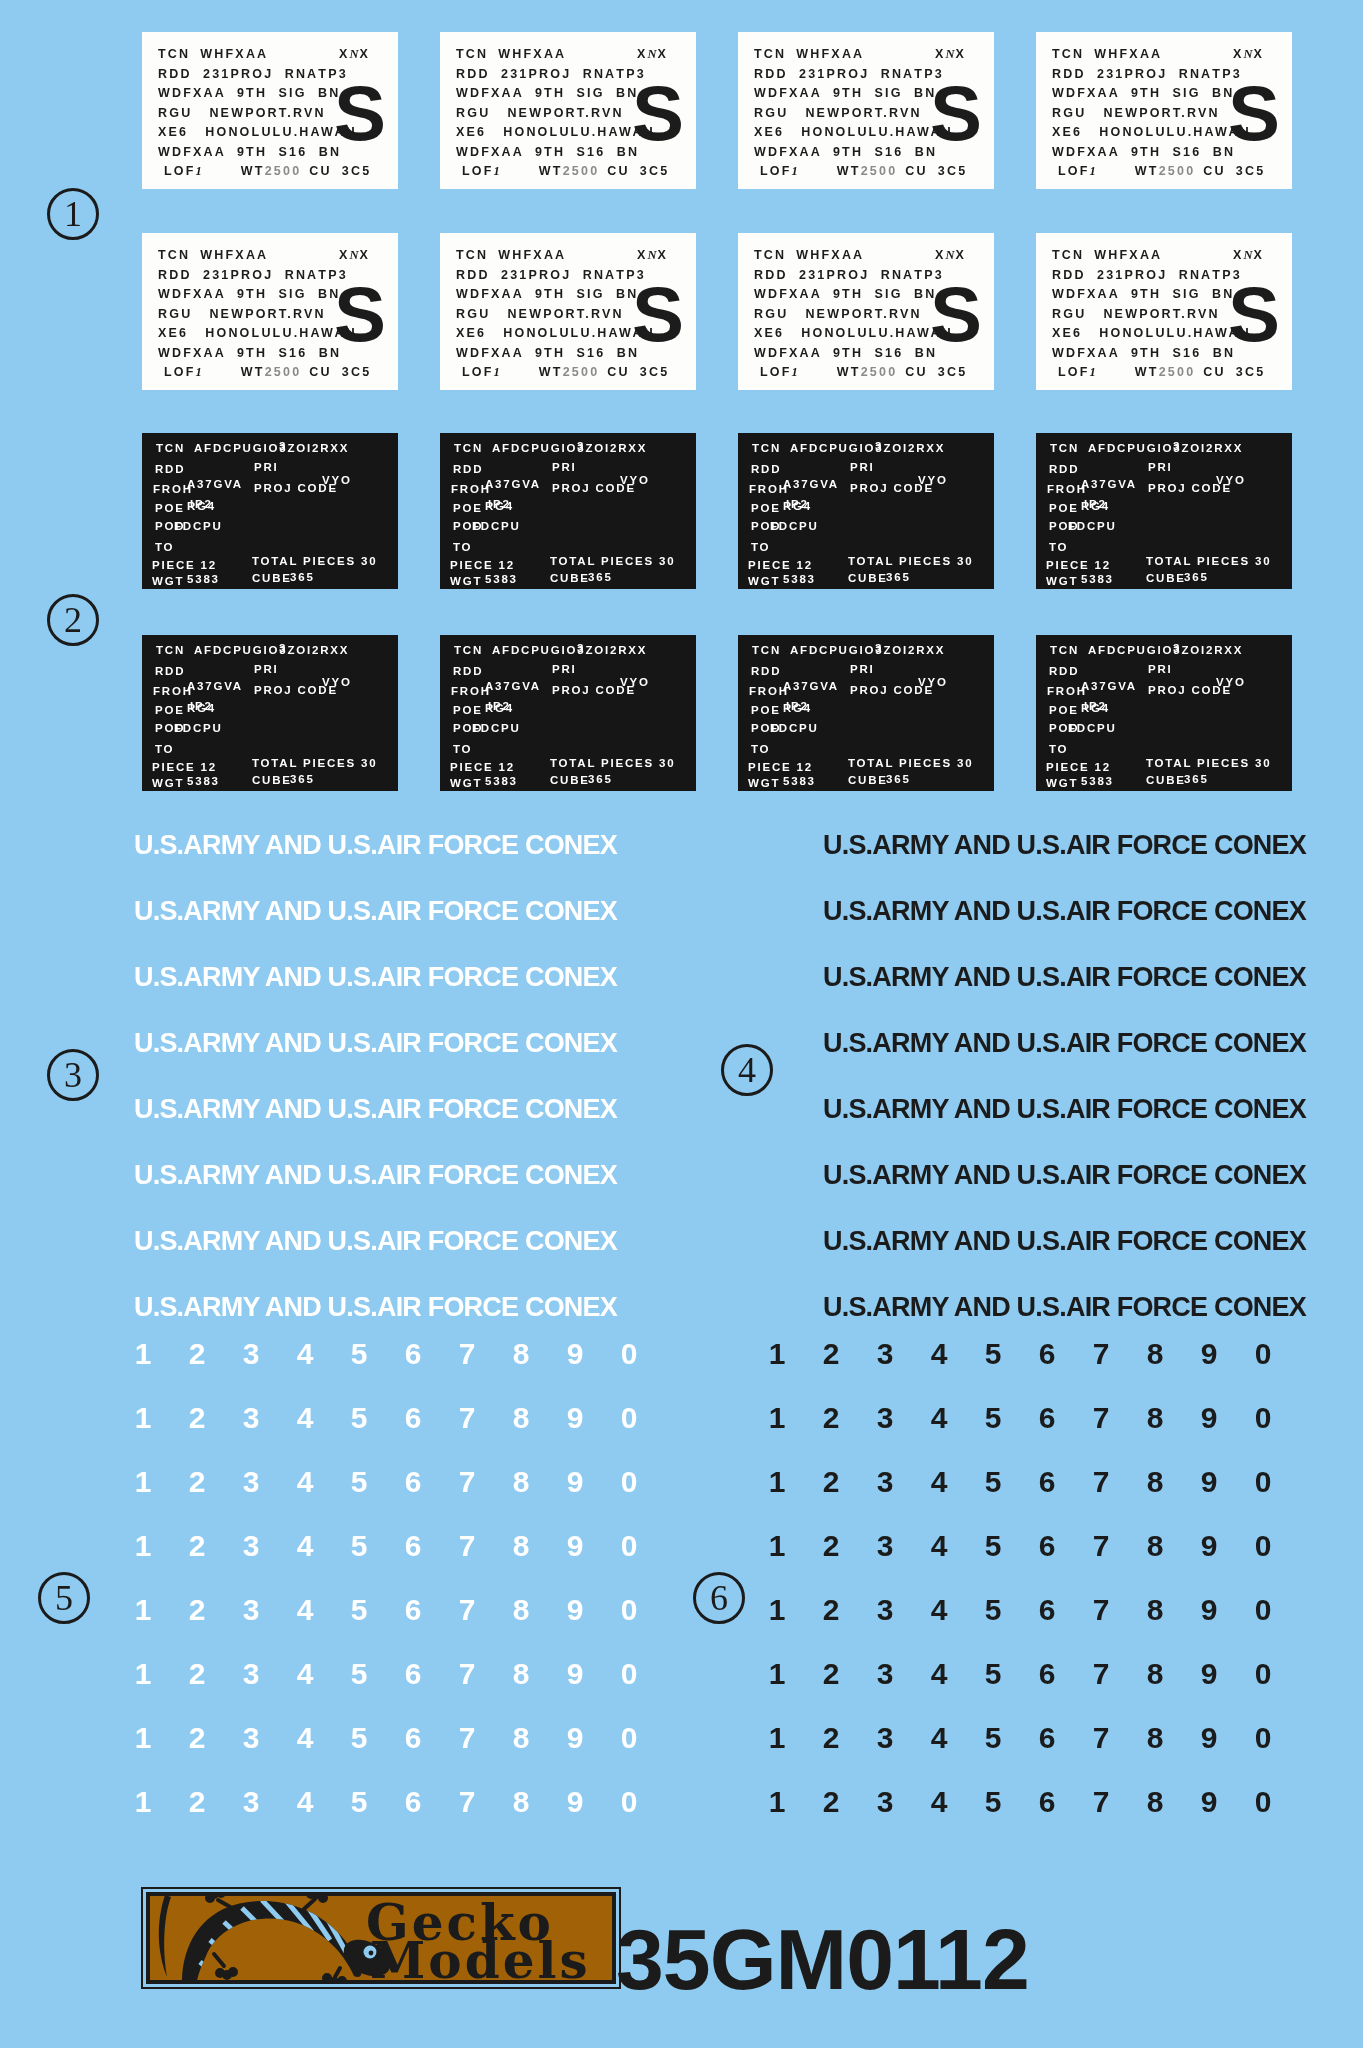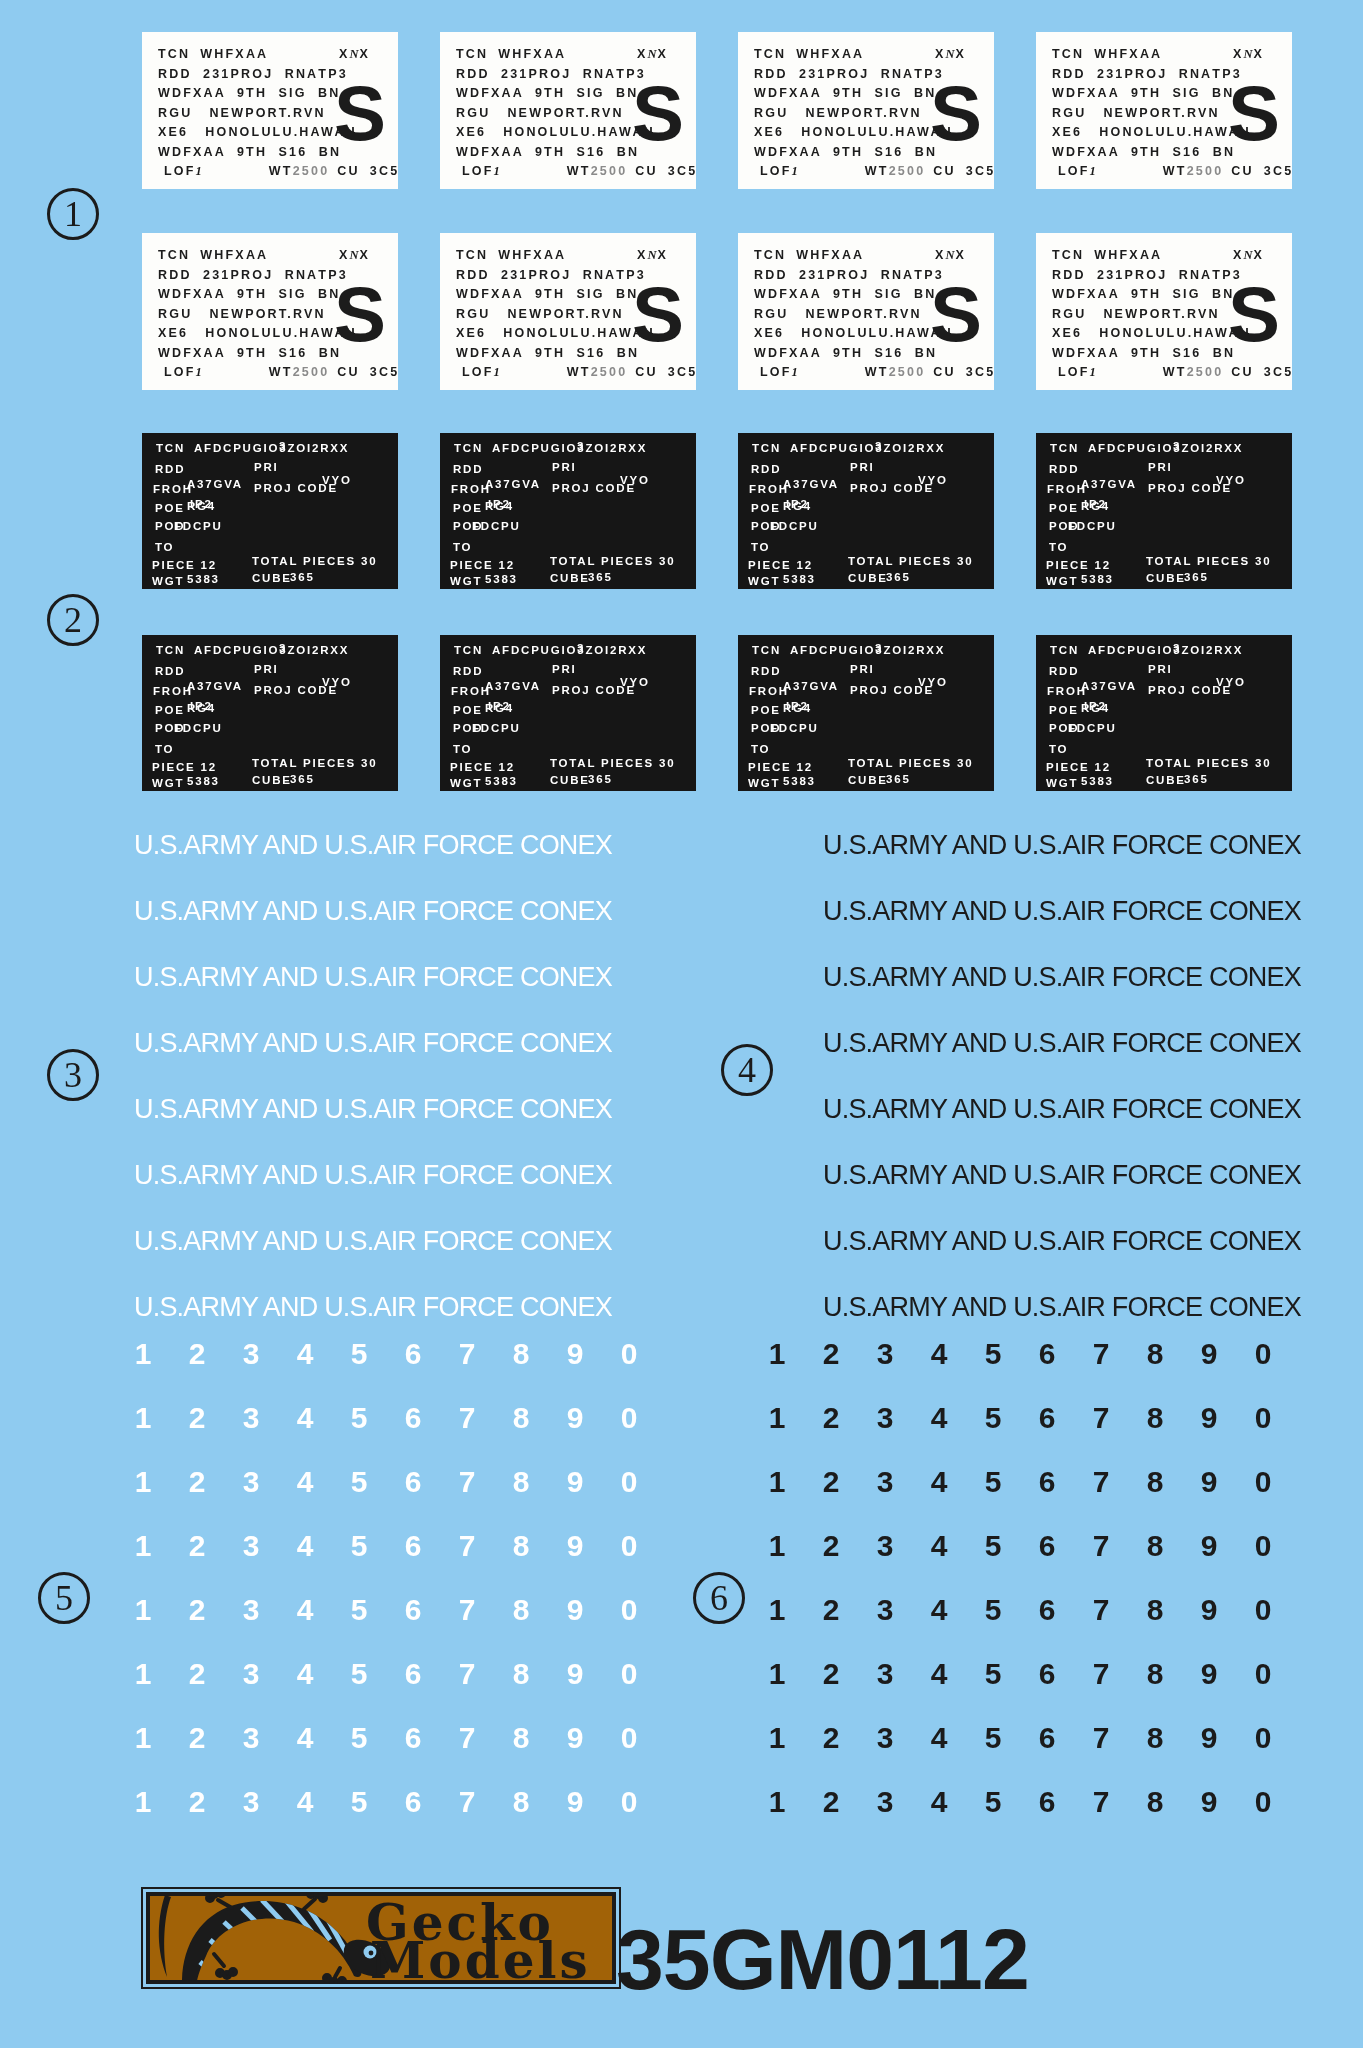--- a/index.html
+++ b/index.html
@@ -24,21 +24,21 @@
           font-weight:bold;font-size:12.5px;letter-spacing:2.2px;
           padding:13px 0 0 16px;box-sizing:border-box;}
   .wlabel .ln{height:19.5px;line-height:19.5px;white-space:pre;display:flex;}
   .wlabel .gap-s{margin-left:10px;}
   .wlabel .push{margin-left:auto;}
   .ln1{padding-right:28px;}
   .ln2{padding-right:56px;}
   .ital{font-family:"Liberation Serif",serif;font-style:italic;letter-spacing:1px;}
   .gray{color:#8a8a8a;}
   .ln7{padding-left:6px;}
-  .ln7 .wt{margin-left:66px;}
+  .ln7 .wt{margin-left:38px;}
   .ln7 .cu{margin-left:8px;}
   .big-s{position:absolute;right:12px;top:42px;font-size:78px;line-height:1;font-weight:bold;
          letter-spacing:0;}
 
   
   #black-labels{position:absolute;left:142px;top:433px;display:grid;
                 grid-template-columns:repeat(4,256px);column-gap:42px;row-gap:46px;}
   .blabel{position:relative;width:256px;height:156px;background:#161616;color:#ffffff;}
   .blabel span{position:absolute;font-weight:bold;letter-spacing:1.8px;font-size:11.5px;
                white-space:nowrap;line-height:1;}
@@ -61,21 +61,21 @@
   .b-total{left:110px;top:123px;font-size:11px}
   .b-wgt{left:10px;top:143px;font-size:11px}
   .b-wgtv{left:45px;top:141px;font-size:13.5px}
   .b-cube{left:110px;top:140px;font-size:11px}
   .b-cubev{left:148px;top:139px;font-size:11px;letter-spacing:4px}
 
   
   .conex-col{position:absolute;display:flex;flex-direction:column;gap:37px;}
   #conex-white{left:134px;top:831px;color:#ffffff;}
   #conex-black{left:823px;top:831px;color:#1b1b1b;}
-  .conex-row{font-weight:normal;font-size:27px;line-height:29px;letter-spacing:-0.8px;white-space:nowrap;}
+  .conex-row{font-weight:bold;font-size:27px;line-height:29px;letter-spacing:-0.8px;white-space:nowrap;}
 
   
   .digit-col{position:absolute;display:flex;flex-direction:column;gap:34px;}
   #digits-white{left:116px;top:1339px;color:#ffffff;}
   #digits-black{left:750px;top:1339px;color:#1b1b1b;}
   .digit-row{display:flex;}
   .digit-row span{width:54px;text-align:center;font-weight:bold;font-size:30px;line-height:30px;}
 
   
   #logo-box{position:absolute;left:146px;top:1892px;width:462px;height:84px;

